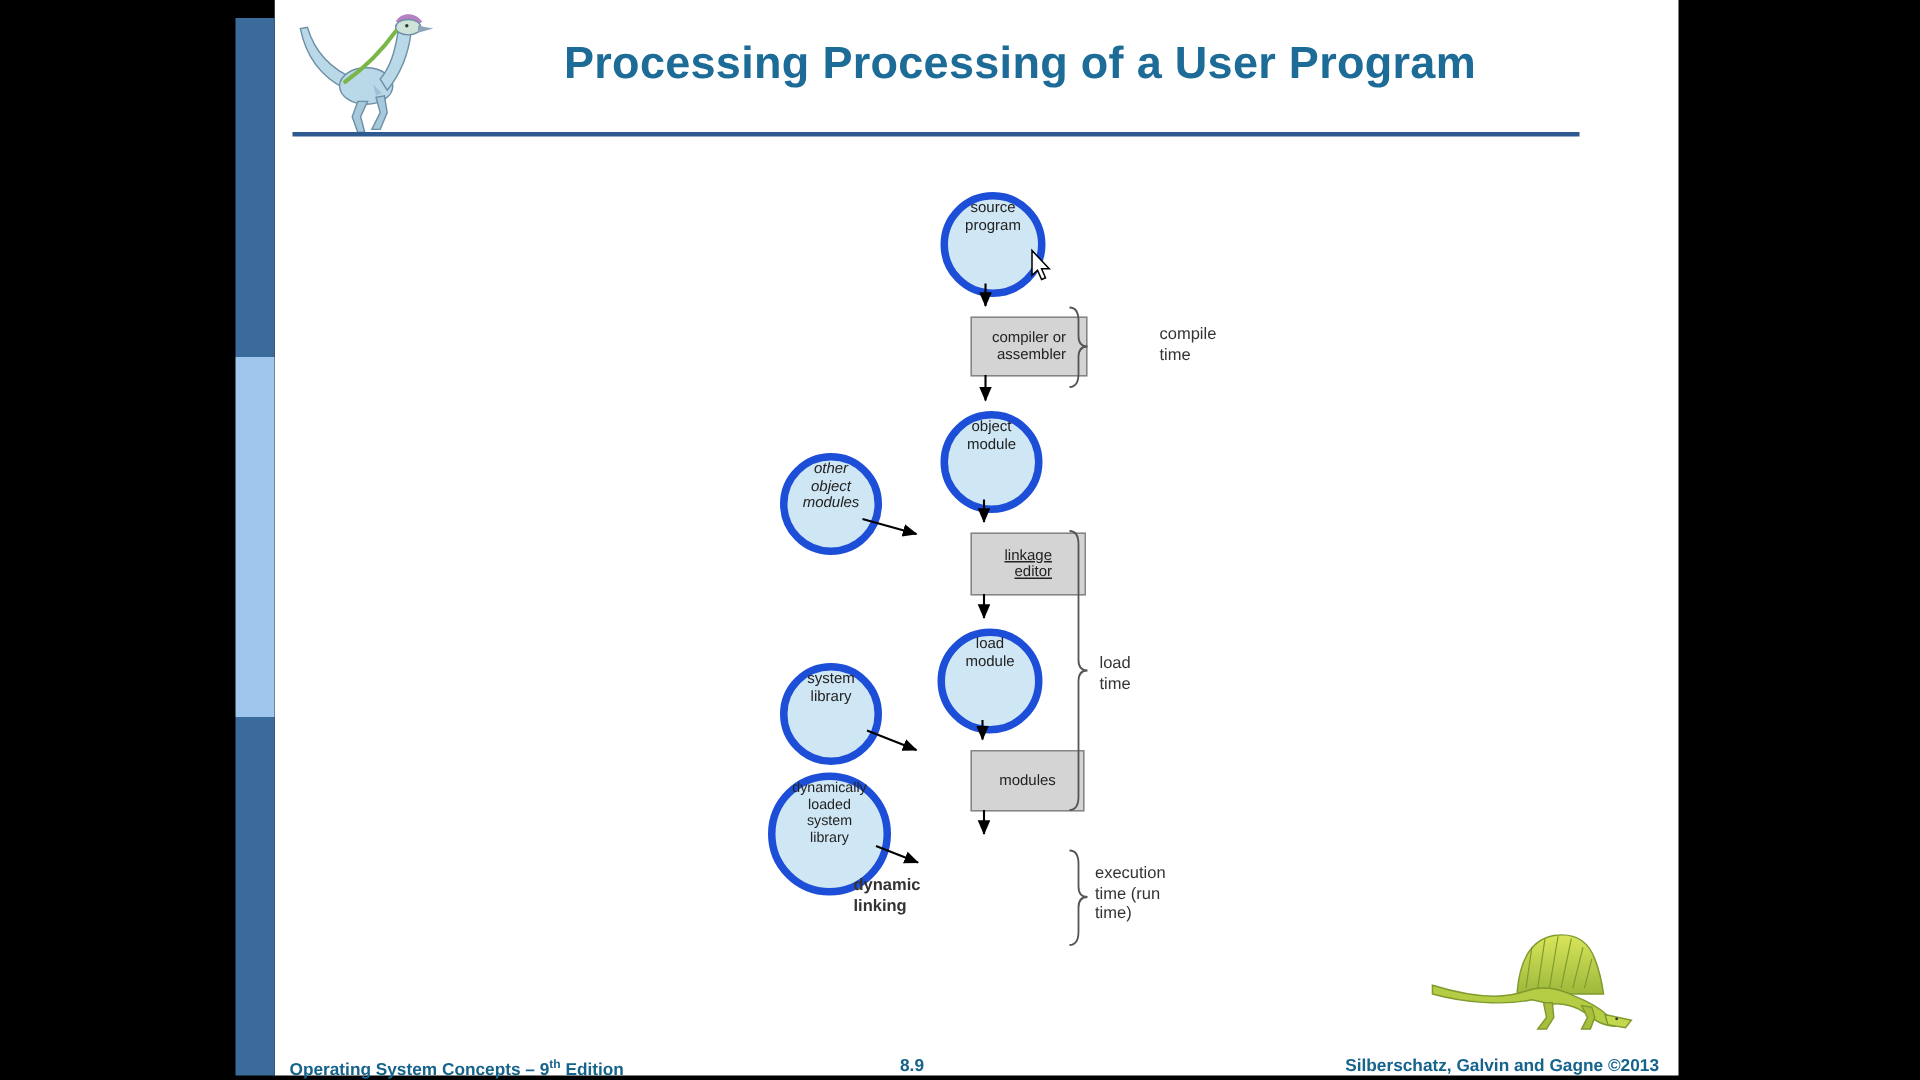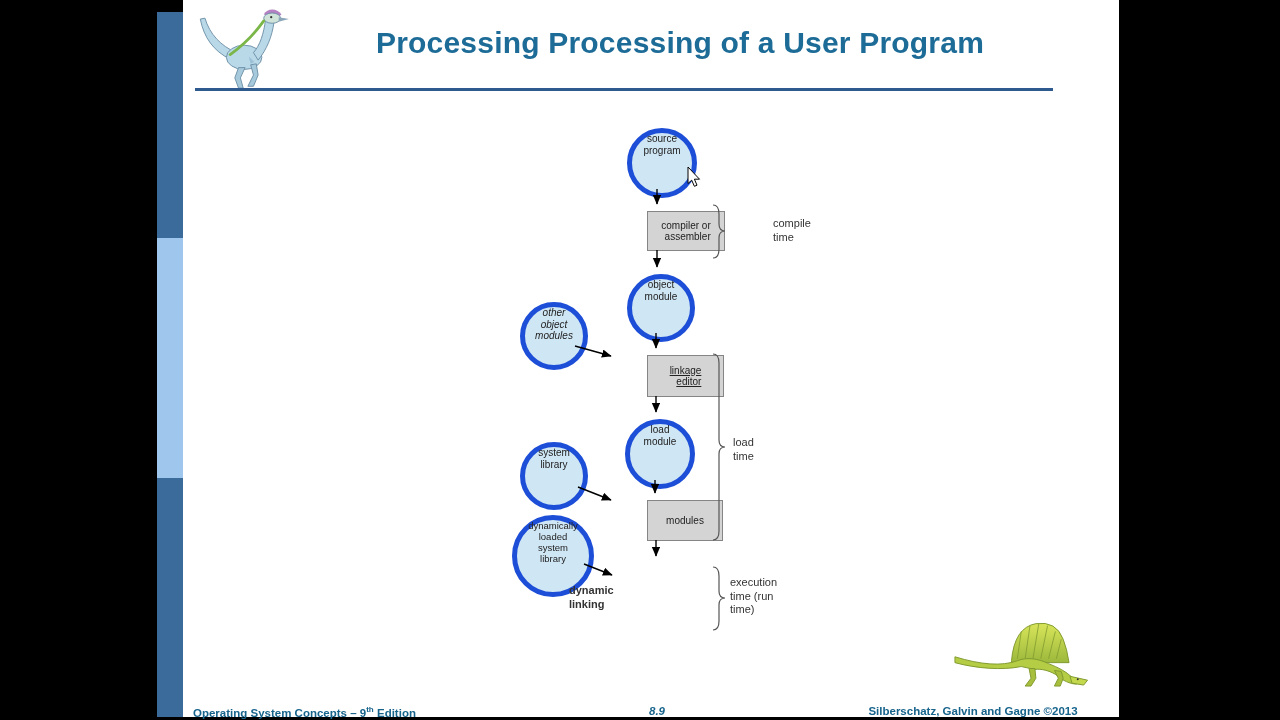--- a/index.html
+++ b/index.html
@@ -24,22 +24,22 @@
           font-size:10px;line-height:11.5px;color:#222;white-space:pre-line;}
   .box{position:absolute;background:#d4d4d4;border:1px solid #858585;
        display:flex;align-items:center;justify-content:center;text-align:right;
        font-size:10px;line-height:11.5px;color:#222;white-space:pre-line;margin-left:28px;}
   .anno{position:absolute;font-size:11px;line-height:13.5px;color:#333;white-space:pre-line;}
   #svg-overlay{position:absolute;left:0;top:0;width:1280px;height:720px;pointer-events:none;}
   
   .footer-text{position:absolute;top:705px;font-size:11.5px;font-weight:bold;color:#16638c;}
   #footer-book{left:193px;}
   #footer-book sup{font-size:8px;}
-  #footer-page{left:600px;width:65px;text-align:right;font-style:italic;}
-  #footer-copy{left:840px;width:266px;text-align:center;}
+  #footer-page{left:600px;width:65px;text-align:left;}
+  #footer-copy{left:840px;width:266px;text-align:right;}
 </style>
 </head>
 <body>
 
 <div id="stage">
 
   <div id="slide"></div>
 
   <div id="sidebar">
     <div class="band" id="band-top"></div>

